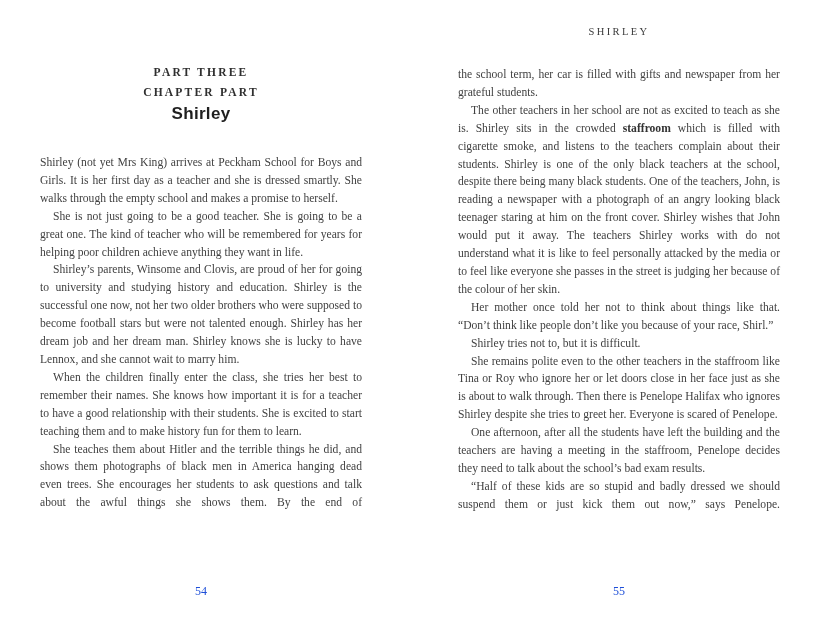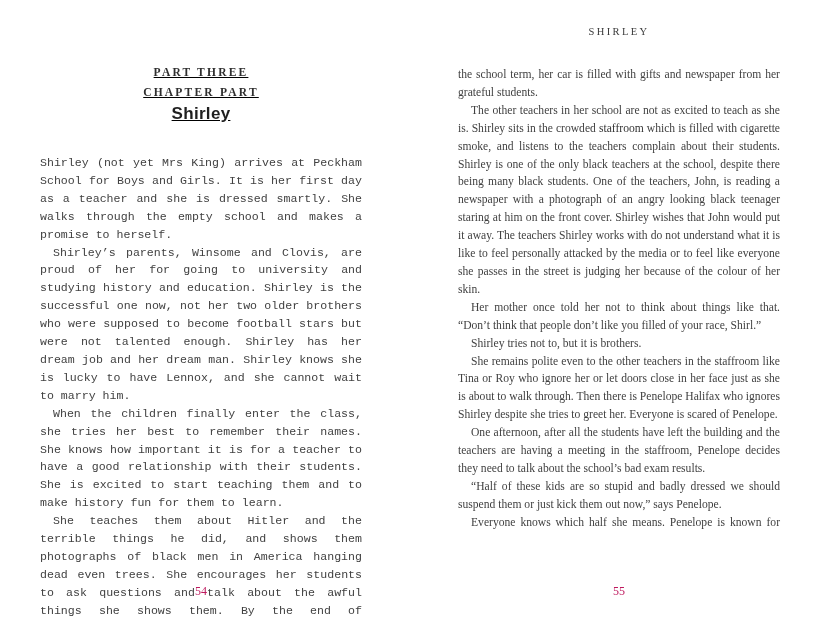--- a/index.html
+++ b/index.html
@@ -19,21 +19,20 @@
     top: 0;
     width: 322px; height: 629px;
   }
   .page-left  { left: 40px; }
   .page-right { left: 458px; }
 
   .chapter-head {
     position: absolute;
     top: 63px; left: 0; right: 0;
     text-align: center;
-    text-decoration: underline;
   }
   .part-label, .chapter-label {
     font-size: 11.5px;
     font-weight: bold;
     letter-spacing: 2.2px;
     color: #2f2f2f;
     line-height: 19.5px;
   }
   .chapter-title {
     font-family: "Liberation Sans", sans-serif;
@@ -48,74 +47,74 @@
   .running-header {
     position: absolute;
     top: 26px; left: 0; right: 0;
     text-align: center;
     font-size: 10.5px;
     letter-spacing: 2.4px;
     color: #3a3a3a;
   }
 
   .body-text { position: absolute; left: 0; right: 0; }
-  .page-left  .body-text { top: 154px; font-family: Liberation Mono, monospace; }
+  .page-left  .body-text { top: 154px; }
   .page-right .body-text { top: 66px; }
 
   .body-text p {
     font-size: 11.6px;
     line-height: 17.9px;
     color: #414141;
     text-align: justify;
   }
   .body-text p.indent { text-indent: 13px; }
   
   .body-text p:last-child { text-align-last: justify; }
-  .body-text strong { font-weight: normal; color: #333333; }
+  .body-text strong { font-weight: bold; color: #333333; }
 
   .page-number {
     position: absolute;
     top: 584px; left: 0; right: 0;
     text-align: center;
     font-size: 12px;
-    color: #be185d;
+    color: #1d4ed8;
   }
 </style>
 </head>
 <body>
 
 <div class="spread">
 
   <section class="page page-left">
     <header class="chapter-head">
       <div class="part-label">PART THREE</div>
       <div class="chapter-label">CHAPTER PART</div>
       <div class="chapter-title">Shirley</div>
     </header>
 
     <div class="body-text">
         <p class=""><span>Shirley (not yet Mrs King) arrives at Peckham School for Boys and Girls. It is her first day as a teacher and she is dressed smartly. She walks through the empty school and makes a promise to herself.</span></p>
+        <p class="indent"><span>She is not just going to be a good teacher. She is going to be a great one. The kind of teacher who will be remembered for years for helping poor children achieve anything they want in life.</span></p>
         <p class="indent"><span>Shirley’s parents, Winsome and Clovis, are proud of her for going to university and studying history and education. Shirley is the successful one now, not her two older brothers who were supposed to become football stars but were not talented enough. Shirley has her dream job and her dream man. Shirley knows she is lucky to have Lennox, and she cannot wait to marry him.</span></p>
         <p class="indent"><span>When the children finally enter the class, she tries her best to remember their names. She knows how important it is for a teacher to have a good relationship with their students. She is excited to start teaching them and to make history fun for them to learn.</span></p>
         <p class="indent"><span>She teaches them about Hitler and the terrible things he did, and shows them photographs of black men in America hanging dead even trees. She encourages her students to ask questions and talk about the awful things she shows them. By the end of</span></p>
       </div>
 
     <div class="page-number">54</div>
   </section>
 
   <section class="page page-right">
     <header class="running-header">SHIRLEY</header>
 
     <div class="body-text">
         <p class=""><span>the school term, her car is filled with gifts and newspaper from her grateful students.</span></p>
         <p class="indent"><span>The other teachers in her school are not as excited to teach as she is. Shirley sits in the crowded </span><strong>staffroom</strong><span> which is filled with cigarette smoke, and listens to the teachers complain about their students. Shirley is one of the only black teachers at the school, despite there being many black students. One of the teachers, John, is reading a newspaper with a photograph of an angry looking black teenager staring at him on the front cover. Shirley wishes that John would put it away. The teachers Shirley works with do not understand what it is like to feel personally attacked by the media or to feel like everyone she passes in the street is judging her because of the colour of her skin.</span></p>
-        <p class="indent"><span>Her mother once told her not to think about things like that. “Don’t think that people don’t like you filled of your race, Shirl.”</span></p>
-        <p class="indent"><span>Shirley tries not to, but it is brothers.</span></p>
+        <p class="indent"><span>Her mother once told her not to think about things like that. “Don’t think like people don’t like you because of your race, Shirl.”</span></p>
+        <p class="indent"><span>Shirley tries not to, but it is difficult.</span></p>
         <p class="indent"><span>She remains polite even to the other teachers in the staffroom like Tina or Roy who ignore her or let doors close in her face just as she is about to walk through. Then there is Penelope Halifax who ignores Shirley despite she tries to greet her. Everyone is scared of Penelope.</span></p>
         <p class="indent"><span>One afternoon, after all the students have left the building and the teachers are having a meeting in the staffroom, Penelope decides they need to talk about the school’s bad exam results.</span></p>
         <p class="indent"><span>“Half of these kids are so stupid and badly dressed we should suspend them or just kick them out now,” says Penelope.</span></p>
-        <p class="indent"><span>Everyone knows which half she means. Penelope is known for</span></p>
       </div>
 
     <div class="page-number">55</div>
   </section>
 
 </div>
 
 </body></html>

